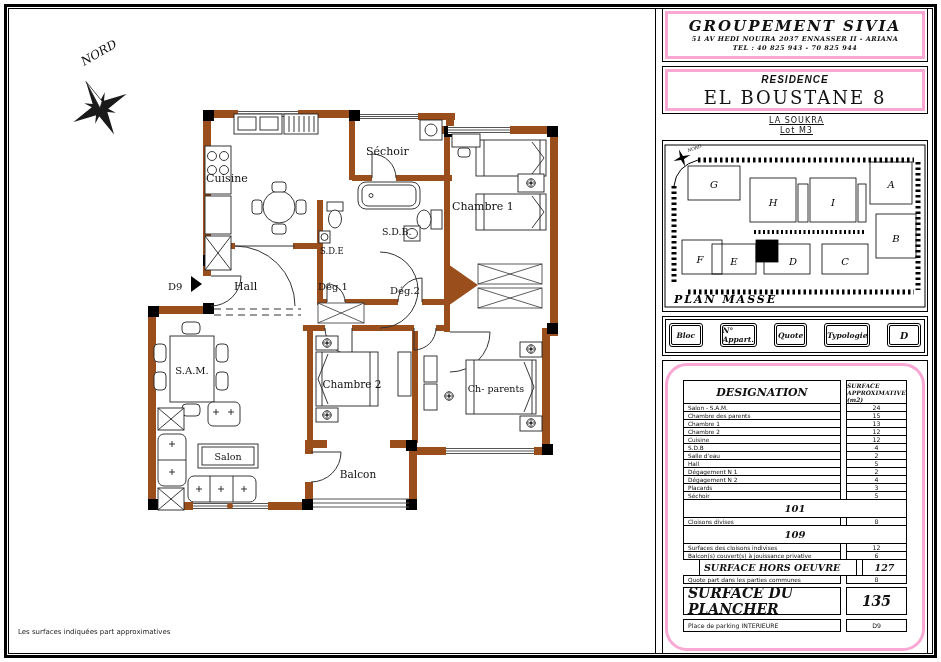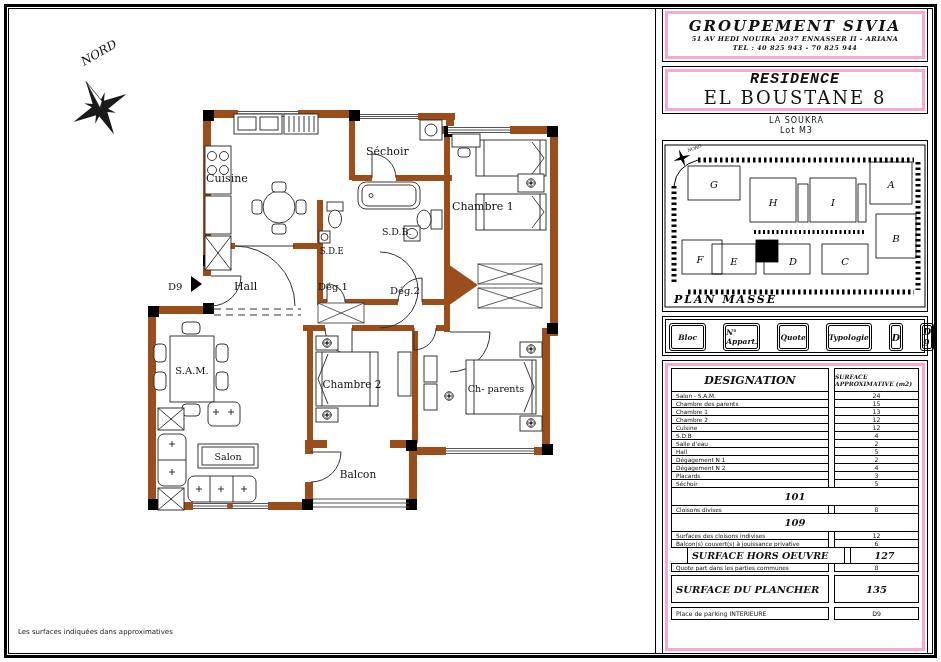--- a/index.html
+++ b/index.html
@@ -10,53 +10,53 @@
   .divider{position:absolute;left:655px;top:8px;bottom:8px;width:1px;background:#000;}
   .plansvg{position:absolute;left:0;top:0;width:941px;height:662px;}
   .footer-note{position:absolute;left:18px;top:628px;font-size:7px;color:#222;
        font-family:"DejaVu Sans",sans-serif;}
   
   .rpanel{position:absolute;left:659px;top:8px;width:274px;height:646px;}
   .dbox{position:absolute;left:3px;right:5px;border:1px solid #000;padding:2px;box-sizing:border-box;background:#fff;}
   .dinner{border:3px solid #f9a8d4;width:100%;height:100%;box-sizing:border-box;overflow:hidden;}
   .b1{top:0;height:54px;}
   .b2{top:58px;height:48px;}
-  .soukra{position:absolute;left:6px;right:5px;top:108px;height:22px;text-align:center;}
+  .soukra{position:absolute;left:6px;right:5px;top:108px;height:22px;text-align:center;text-decoration:underline;}
   .loc{font-size:8px;line-height:10px;letter-spacing:1px;}
   .b3{top:132px;height:172px;padding:1px;}
   .b4{top:308px;height:40px;}
   .b5{top:352px;height:294px;}
   .center-col{display:flex;flex-direction:column;align-items:center;justify-content:center;}
   .co-name{font-family:"DejaVu Serif",serif;font-style:italic;font-weight:bold;font-size:15px;letter-spacing:2px;line-height:17px;}
   .co-addr{font-family:"DejaVu Serif",serif;font-style:italic;font-weight:bold;font-size:6.5px;line-height:9px;letter-spacing:0.5px;}
-  .res-label{font-family:Liberation Mono, monospace;font-style:italic;font-weight:bold;font-size:15px;line-height:15px;letter-spacing:1px;}
+  .res-label{font-family:Liberation Sans, sans-serif;font-style:italic;font-weight:bold;font-size:10px;line-height:15px;letter-spacing:1px;}
   .res-name{font-family:"DejaVu Serif",serif;font-size:18px;line-height:21px;letter-spacing:2px;}
   
-  .uigrid{display:grid;grid-template-columns:repeat(6,1fr);gap:17px;padding:3px;border:1px solid #000;box-sizing:border-box;height:100%;}
+  .uigrid{display:grid;grid-template-columns:repeat(5,1fr);gap:17px;padding:3px;border:1px solid #000;box-sizing:border-box;height:100%;}
   .ucell{border:1px solid #000;border-radius:3px;padding:1px;box-sizing:border-box;}
   .ucin{border:1px solid #000;border-radius:2px;height:100%;box-sizing:border-box;display:flex;align-items:center;justify-content:center;}
   .uh .ucin{font-family:"DejaVu Serif",serif;font-style:italic;font-weight:bold;font-size:7.5px;}
   .uv .ucin{font-family:"DejaVu Serif",serif;font-style:italic;font-weight:bold;font-size:9.5px;}
   
-  .stable{padding:3px;box-sizing:border-box;}
+  .stable{padding:15px;box-sizing:border-box;border-radius:22px;}
   .srow{display:flex;gap:5px;margin-top:-1px;}
   .srow .cl{width:158px;border:1px solid #000;box-sizing:border-box;padding-left:4px;display:flex;align-items:center;}
   .srow .cv{flex:1;border:1px solid #000;box-sizing:border-box;display:flex;align-items:center;justify-content:center;}
   .r-h{height:24px;}
   .r-h .cl{justify-content:center;padding-left:0;font-family:"DejaVu Serif",serif;font-style:italic;font-weight:bold;font-size:11px;}
   .r-h .cv{font-family:"DejaVu Serif",serif;font-style:italic;font-weight:bold;font-size:6px;}
   .r-n{height:9px;}
   .r-n .cl{font-size:5.8px;}
   .r-n .cv{font-size:6.2px;}
   .r-b{height:19px;}
   .r-b .cl,.r-b .cv{font-family:"DejaVu Serif",serif;font-style:italic;font-weight:bold;font-size:10px;}
   .r-hb{height:17px;margin-left:16px;}
   .r-hb .cl,.r-hb .cv{font-family:"DejaVu Serif",serif;font-style:italic;font-weight:bold;font-size:9.5px;}
   .r-p{height:28px;margin-top:3px;}
-  .r-p .cl,.r-p .cv{font-family:"DejaVu Serif",serif;font-style:italic;font-weight:bold;font-size:10px;}
+  .r-p .cl,.r-p .cv{font-family:"DejaVu Serif",serif;font-style:italic;font-weight:bold;font-size:14px;}
   .r-park{height:13px;margin-top:4px;}
   .r-park .cl{font-size:6.2px;}
   .r-park .cv{font-size:6.2px;}
 </style>
 </head>
 <body>
 
 <div class="frame-outer">
   <div class="frame-inner"></div>
 </div>
@@ -276,21 +276,21 @@
     <text x="390" y="294" font-size="10">Dég.2</text>
     <text x="168" y="290" font-size="10">D9</text>
     <text x="192" y="374" text-anchor="middle" font-size="10">S.A.M.</text>
     <text x="352" y="388" text-anchor="middle" font-size="10.5">Chambre 2</text>
     <text x="496" y="392" text-anchor="middle" font-size="9.5">Ch- parents</text>
     <text x="228" y="460" text-anchor="middle" font-size="9.5">Salon</text>
     <text x="358" y="478" text-anchor="middle" font-size="10.5">Balcon</text>
   </g>
 </svg>
 
-<div class="footer-note">Les surfaces indiquées dans approximatives</div>
+<div class="footer-note">Les surfaces indiquées part approximatives</div>
 
 <div class="rpanel">
 
   <div class="dbox b1">
     <div class="dinner center-col">
       <div class="co-name">GROUPEMENT SIVIA</div>
       <div class="co-addr">51 AV HEDI NOUIRA 2037 ENNASSER II - ARIANA</div>
       <div class="co-addr">TEL : 40 825 943 - 70 825 944</div>
     </div>
   </div>

